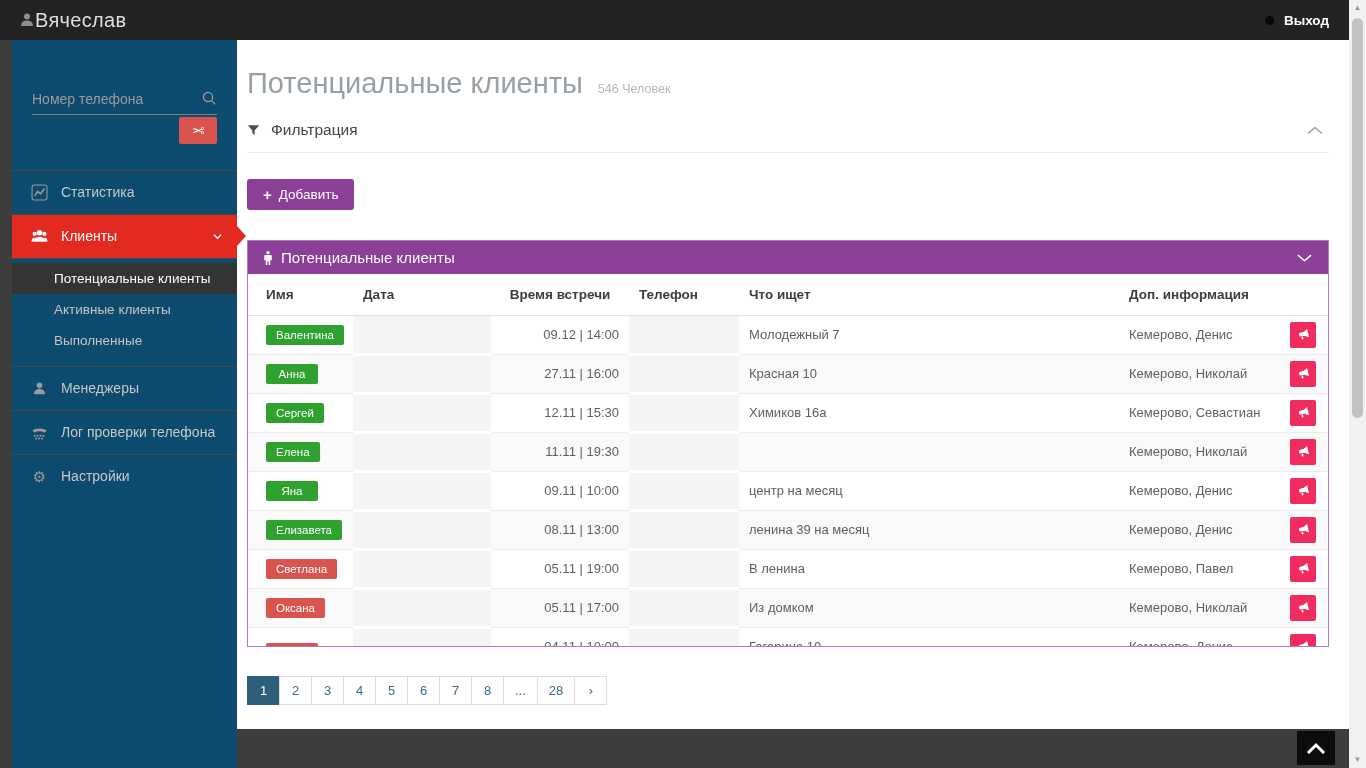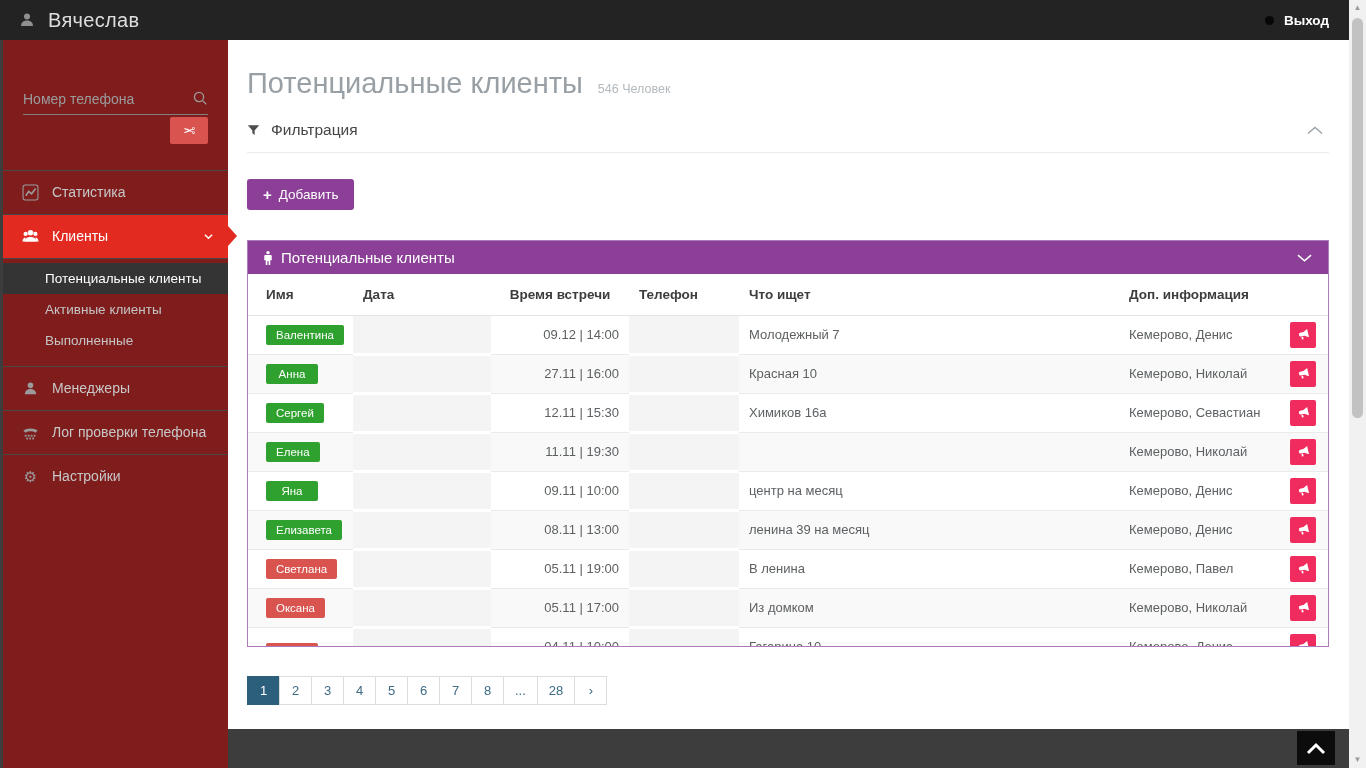--- a/index.html
+++ b/index.html
@@ -1,29 +1,29 @@
 <!DOCTYPE html>
 <html><head>
 <meta charset="utf-8">
 <style>
   * { margin:0; padding:0; box-sizing:border-box; }
   html,body { width:1366px; height:768px; overflow:hidden; }
   body { font-family:"Liberation Sans","DejaVu Sans",sans-serif; background:#3d3d3d; position:relative; }
 
   
   .topbar { position:absolute; top:0; left:0; right:17px; height:40px; background:#232323; display:flex; align-items:center; justify-content:space-between; z-index:20; }
-  .topbar-user { display:flex; align-items:center; gap:13px; padding-left:19px; }
+  .topbar-user { display:flex; align-items:center; padding-left:19px; }
   .topbar-user .uicon { color:#8f8f8f; display:flex; }
   .topbar-username { color:#dedede; font-size:20px; font-weight:300; letter-spacing:.3px; }
   .topbar-right { display:flex; align-items:center; gap:10px; padding-right:20px; cursor:pointer; }
   .power-dot { width:9px; height:9px; border-radius:50%; background:#070707; }
   .logout-label { color:#fff; font-size:13.5px; font-weight:700; }
 
   
-  .sidebar { position:absolute; top:40px; left:3px; width:225px; bottom:0; background:#7f1d1d; z-index:10; }
+  .sidebar { position:absolute; top:40px; left:12px; width:225px; bottom:0; background:#0c4a6e; z-index:10; }
   .search-block { padding:50px 20px 0 20px; }
   .search-row { position:relative; border-bottom:1px solid #7f7f7f; padding-bottom:6px; }
   .search-row input { width:160px; background:transparent; border:none; outline:none; color:#cfcfcf; font-size:14px; font-family:inherit; }
   .search-row input::placeholder { color:#9b9b9b; }
   .search-mag { position:absolute; right:0; top:0; color:#9b9b9b; }
   .scissors-btn { display:block; margin:2px 0 0 auto; width:38px; height:27px; background:#d9534f; border:none; border-radius:2px; color:#fff; cursor:pointer; }
   .scissors-glyph { display:inline-block; transform:scaleX(-1); font-size:15px; line-height:1; }
 
   .nav { margin-top:26px; }
   .nav-item { position:relative; display:flex; align-items:center; gap:13px; padding:12px 14px 12px 19px; color:#c7c7c7; font-size:14px; border-top:1px solid #474747; cursor:pointer; line-height:1.35; }

